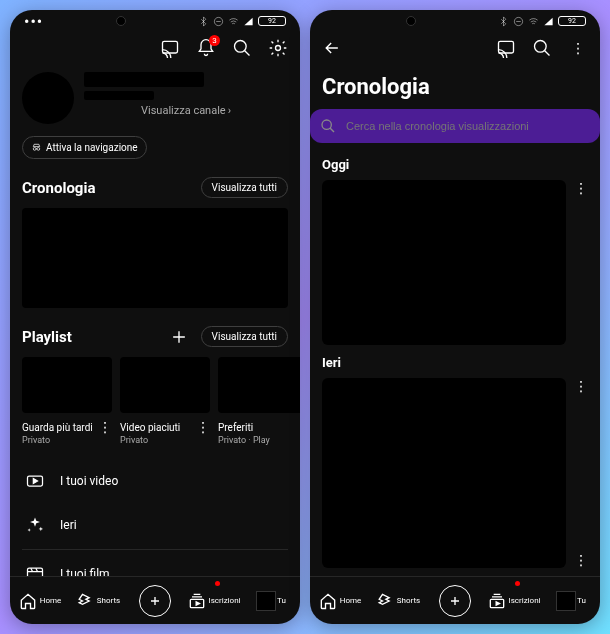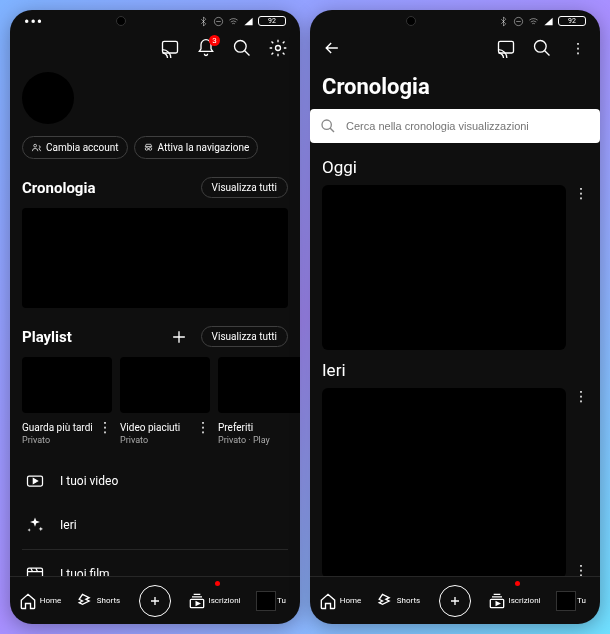--- a/index.html
+++ b/index.html
@@ -59,25 +59,25 @@
 .nav{height:48px;border-top:1px solid #272727;display:flex;}
 .nav-item{flex:1;display:flex;flex-direction:row;align-items:center;justify-content:center;gap:1px;font-size:8px;position:relative;}
 .nav-ic{width:22px;height:22px;display:flex;align-items:center;justify-content:center;}
 .nav-ic svg{width:20px;height:20px;stroke:#fff;fill:none;stroke-width:1.6;}
 .nav-plus{width:32px;height:32px;border:1px solid #fff;border-radius:50%;display:flex;align-items:center;justify-content:center;}
 .nav-dot{position:absolute;top:4px;right:22px;width:5px;height:5px;background:#f00;border-radius:50%;}
 .nav-avatar{width:20px;height:20px;background:#000;border:1px solid #333;}
 .dots-btn{font-size:16px;letter-spacing:1px;}
 
 .page-title{font-size:22px;font-weight:700;margin:6px 0 10px;}
-.search-bar{background:#ffffff;border-radius:4px;height:34px;display:flex;align-items:center;gap:10px;padding:0 10px;margin:0 -12px 14px;}
+.search-bar{background:#4c1d95;border-radius:12px;height:34px;display:flex;align-items:center;gap:10px;padding:0 10px;margin:0 -12px 14px;}
 .search-bar input{background:transparent;border:0;color:#888;font-size:11px;flex:1;outline:none;}
 .search-bar svg{width:16px;height:16px;stroke:#888;fill:none;stroke-width:2;}
 .day-sec{margin-bottom:10px;}
-.day-lbl{font-size:17px;font-weight:400;margin-bottom:8px;}
+.day-lbl{font-size:13px;font-weight:700;margin-bottom:8px;}
 .hist-item{display:flex;gap:8px;margin-bottom:8px;}
 .hist-thumb{width:140px;height:80px;background:#000;border-radius:6px;}
 .hist-meta{flex:1;display:flex;justify-content:flex-end;}
 .vdots{font-size:14px;}
 .hist-tall{height:165px;}
 </style>
 </head>
 <body>
 
 <div class="phone">
@@ -127,30 +127,31 @@
             <circle cx="12" cy="12" r="3"></circle>
             <path d="M12 2v3M12 19v3M4.2 4.2l2.1 2.1M17.7 17.7l2.1 2.1M2 12h3M19 12h3M4.2 19.8l2.1-2.1M17.7 6.3l2.1-2.1"></path>
           </svg>
         </span>
     </div>
   </div>
 
   <div class="content">
     <div class="profile">
       <div class="avatar"></div>
+      <div class="pinfo">
+        <div class="redact" style="width:120px;height:15px;margin-bottom:4px;"></div>
+        <div class="redact" style="width:70px;height:9px;"></div>
+        <div class="channel-link">
+          <span>Visualizza canale</span>
+          <span>›</span>
+        </div>
+      </div>
     </div>
 
     <div class="pills">
-      <div class="pill">
-        <svg viewBox="0 0 24 24">
-            <circle cx="9" cy="8" r="3"></circle>
-            <path d="M3 20a6 6 0 0112 0M17 8a3 3 0 010 6M21 20a6 6 0 00-4-5"></path>
-          </svg>
-        <span>Cambia account</span>
-      </div>
       <div class="pill">
         <svg viewBox="0 0 24 24">
             <circle cx="8" cy="15" r="3"></circle>
             <circle cx="16" cy="15" r="3"></circle>
             <path d="M11 15h2M5 10h14l-2-5H7z"></path>
           </svg>
         <span>Attiva la navigazione</span>
       </div>
     </div>
 

